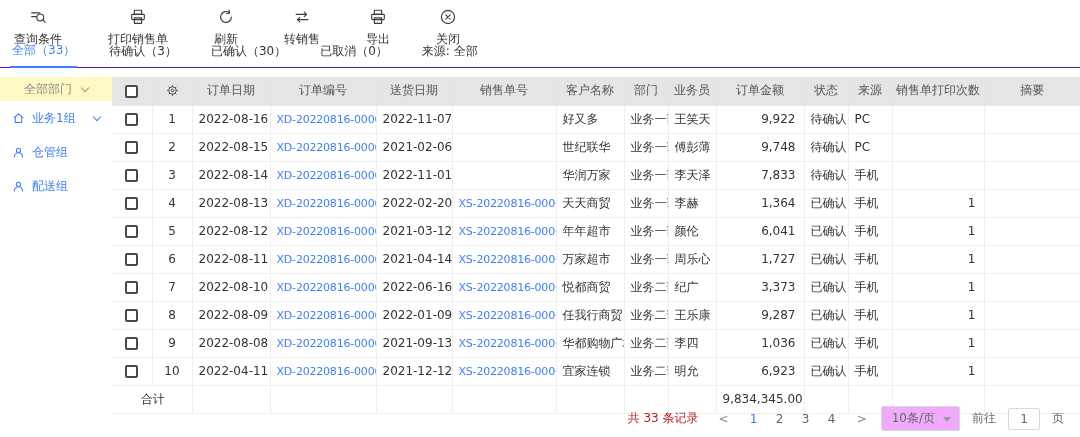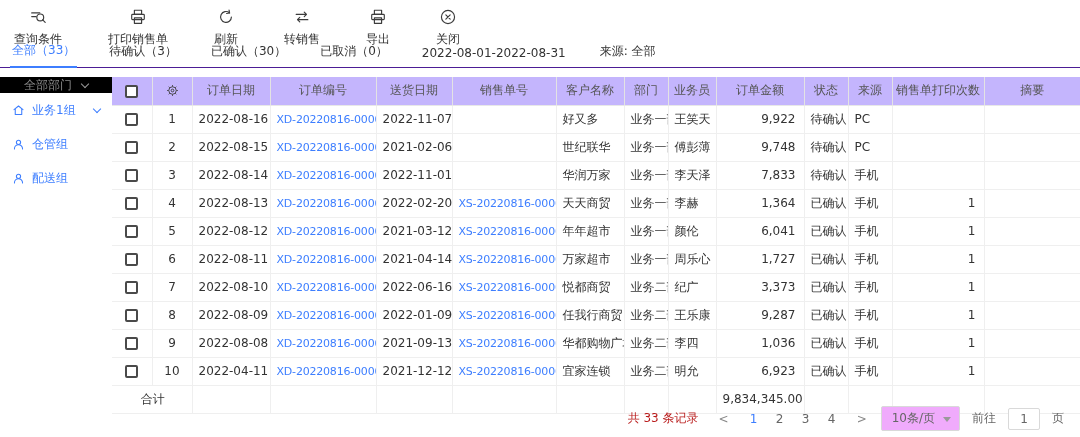--- a/index.html
+++ b/index.html
@@ -15,29 +15,29 @@
   .tool .lbl { font-size:12px; color:#333; white-space:nowrap; }
   
   .tabbar { display:flex; align-items:flex-end; gap:30px; padding:0 0 0 10px; border-bottom:1px solid #4c1d95; height:24px; }
   .tab { padding:0 2px 7px; color:#333; cursor:pointer; white-space:nowrap; }
   .tab.active { color:#3d7eff; border-bottom:2px solid #3d7eff; margin-bottom:-1px; }
   .filter-ind { padding:0 2px 7px; color:#333; white-space:nowrap; cursor:pointer; }
   
   .content { display:flex; margin-top:9px; }
   
   .sidebar { width:112px; flex:none; }
-  .dept-select { height:16px; background:#000000; display:flex; align-items:center; justify-content:center; gap:10px; color:#8a8a8a; cursor:pointer; }
+  .dept-select { height:24px; background:#fef9c3; display:flex; align-items:center; justify-content:center; gap:10px; color:#8a8a8a; cursor:pointer; }
   .chev { width:6px; height:6px; border-right:1.4px solid #3d7eff; border-bottom:1.4px solid #3d7eff; transform:rotate(45deg); margin-top:-3px; }
   .chev.gray { border-color:#9a9a9a; }
   .side-item { height:34px; display:flex; align-items:center; gap:7px; padding:8px 12px; color:#3d7eff; cursor:pointer; }
   .side-item svg { width:13px; height:13px; stroke:#3d7eff; fill:none; stroke-width:1.3; stroke-linecap:round; stroke-linejoin:round; flex:none; }
   .side-item .chev { margin-left:auto; }
   
   table { table-layout:fixed; border-collapse:collapse; width:968px; }
-  th { height:28px; background:#c4b5fd; font-weight:normal; color:#555; text-align:center;
+  th { height:28px; background:#e5e5e5; font-weight:normal; color:#555; text-align:center;
        border-right:1px solid #e3e3e3; border-bottom:1px solid #e8e8e8; white-space:nowrap; overflow:hidden; }
   th:last-child { border-right:none; }
   td { height:28px; border-right:1px solid #efefef; border-bottom:1px solid #efefef;
        white-space:nowrap; overflow:hidden; padding:0 4px 0 6px; }
   td:last-child { border-right:none; }
   .c-cb, .c-num { text-align:center; padding:0; }
   .cb { display:inline-block; width:13px; height:13px; border:2px solid #4a4a4a; border-radius:2px; background:#fff; vertical-align:middle; cursor:pointer; }
   .c-link { color:#3d7eff; font-size:11px; cursor:pointer; letter-spacing:-0.2px; }
   .c-amt { text-align:right; padding-right:8px; }
   .gear svg { width:15px; height:15px; stroke:#3c3c3c; fill:none; stroke-width:1.2; vertical-align:middle; cursor:pointer; }
@@ -103,21 +103,20 @@
         </svg></span>
     <span class="lbl">关闭</span>
   </div>
 </div>
 
 <div class="tabbar">
   <div class="tab active">全部（33）</div>
   <div class="tab">待确认（3）</div>
   <div class="tab">已确认（30）</div>
   <div class="tab">已取消（0）</div>
-  <div class="filter-ind">2022-08-01-2022-08-31</div>
   <div class="filter-ind">来源: 全部</div>
 </div>
 
 <div class="content">
 
   <div class="sidebar">
     <div class="dept-select">
       <span>全部部门</span>
       <span class="chev gray"></span>
     </div>

